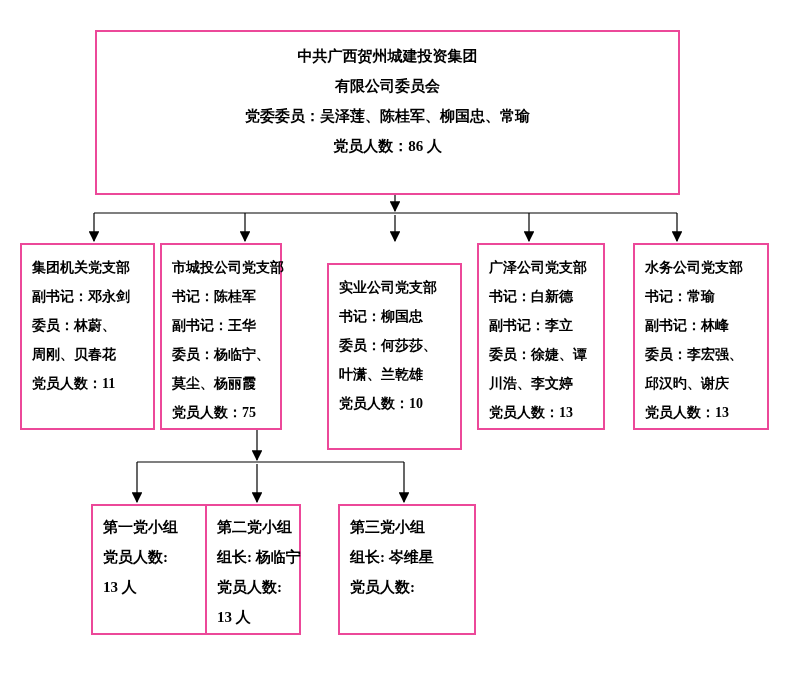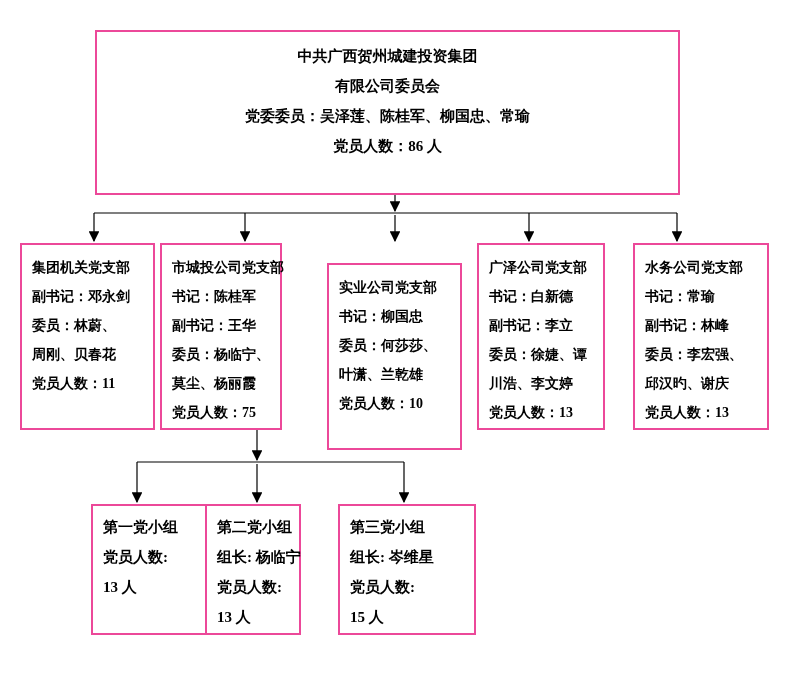--- a/index.html
+++ b/index.html
@@ -134,16 +134,15 @@
   <div class="box l3 c2">
       <div class="line">第二党小组</div>
       <div class="line">组长: 杨临宁</div>
       <div class="line">党员人数:</div>
       <div class="line">13 人</div>
     </div>
   <div class="box l3 c3">
       <div class="line">第三党小组</div>
       <div class="line">组长: 岑维星</div>
       <div class="line">党员人数:</div>
-      <div class="line">15 人</div>
     </div>
 
 </div>
 
 </body></html>

